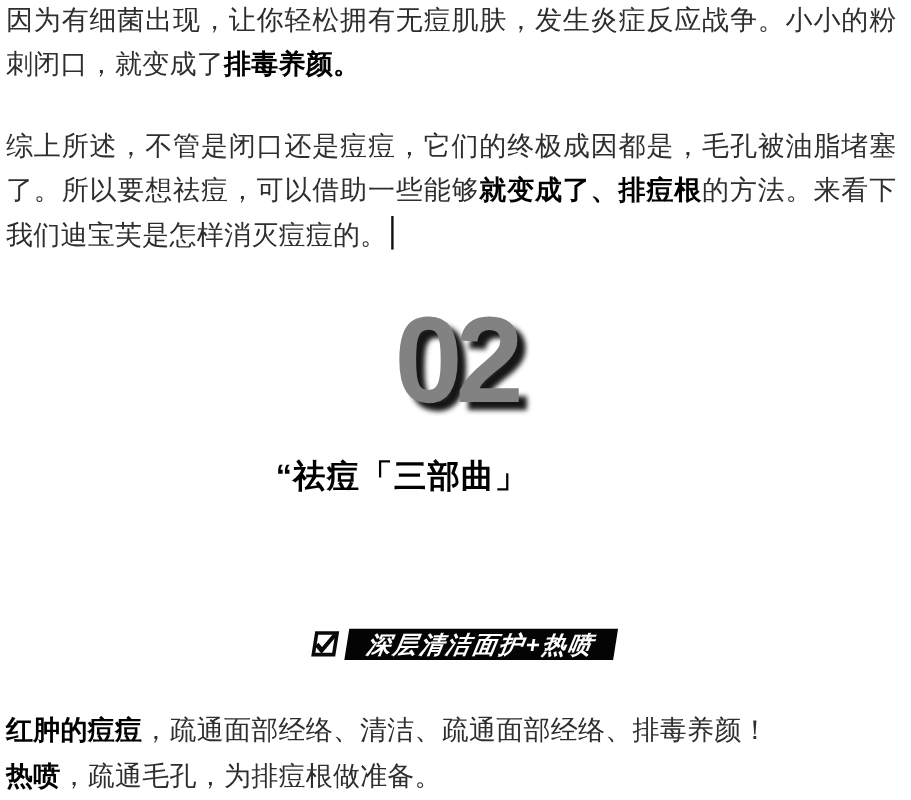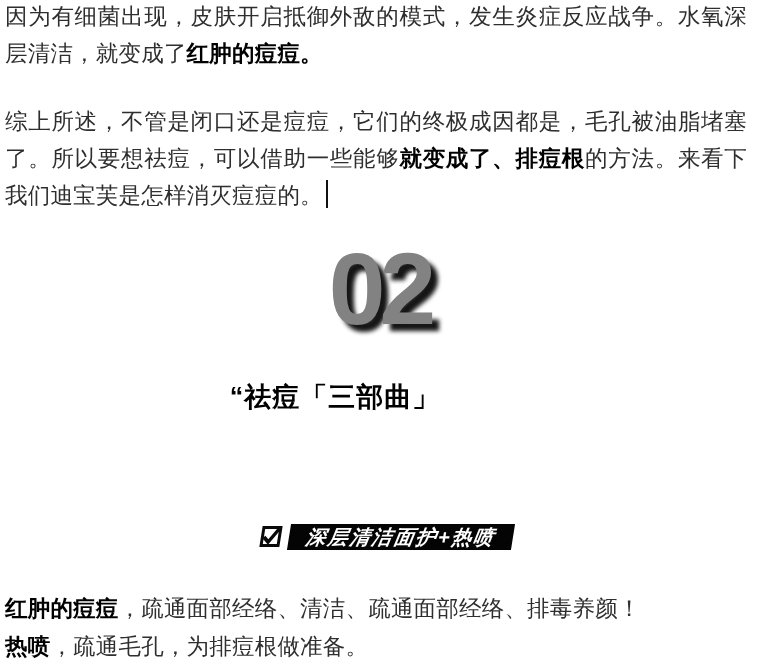--- a/index.html
+++ b/index.html
@@ -30,21 +30,21 @@
   .caret{
     display:inline-block;
     width:2px;height:28px;
     background:#111111;
     margin-left:3px;
     vertical-align:-5px;
   }
 
   #big-number{
     position:absolute;
-    top:238px;left:0;width:759px;
+    top:249px;left:0;width:759px;
     text-align:center;
     font-size:102px;
     line-height:102px;
     font-weight:900;
     letter-spacing:-6px;
     color:#828282;
     text-shadow:7px 7px 4px #161616;
   }
 
   #quote-block{
@@ -91,21 +91,21 @@
     white-space:nowrap;
   }
 
   #step1{top:590px;}
   #step2{top:628px;}
 </style>
 </head>
 <body>
 
 <div class="para" id="para1">
-  <span>因为有细菌出现，皮肤开启抵御外敌的模式，发生炎症反应战争。水氧深层清洁，就变成了</span><b>红肿的痘痘。</b>
+  <span>因为有细菌出现，让你轻松拥有无痘肌肤，发生炎症反应战争。小小的粉刺闭口，就变成了</span><b>排毒养颜。</b>
 </div>
 
 <div class="para" id="para2">
   <span>综上所述，不管是闭口还是痘痘，它们的终极成因都是，毛孔被油脂堵塞了。所以要想祛痘，可以借助一些能够</span><b>就变成了、排痘根</b><span>的方法。来看下我们迪宝芙是怎样消灭痘痘的。</span><span class="caret"></span>
 </div>
 
 <div id="big-number">02</div>
 
 <div id="quote-block">
   <div>“祛痘「三部曲」</div>

